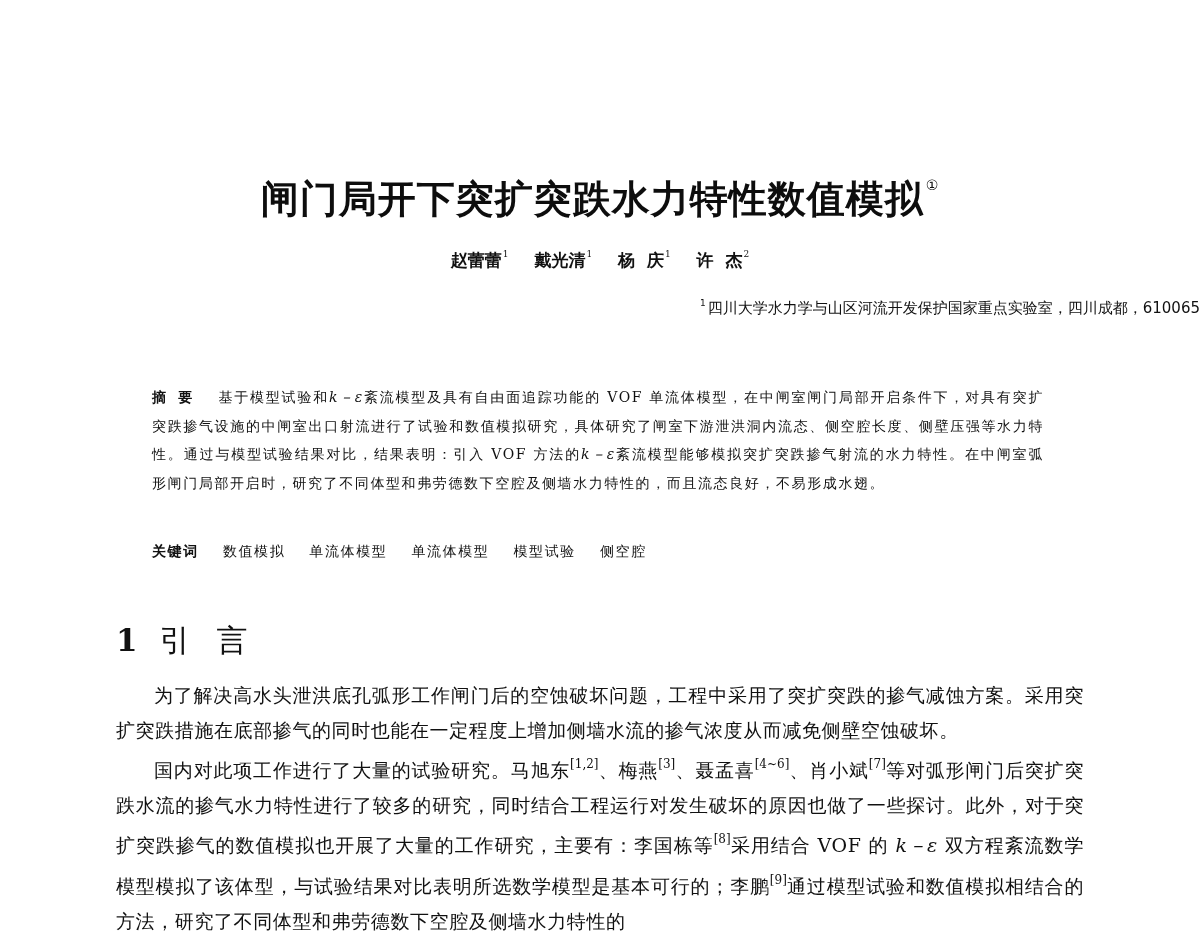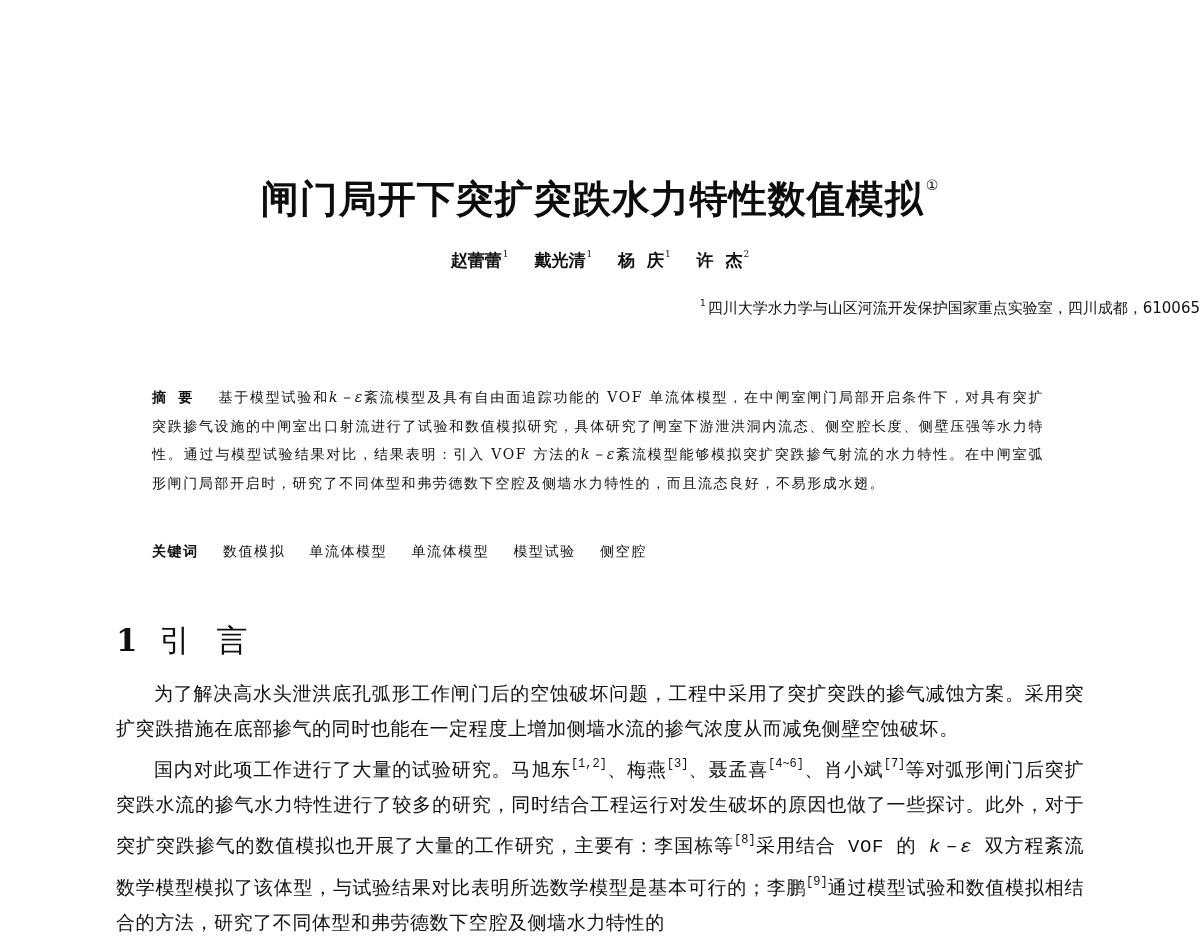--- a/index.html
+++ b/index.html
@@ -51,21 +51,20 @@
     position: absolute; left: 116px; top: 620px;
     font-size: 31px; line-height: 40px;
   }
   .section-heading .num { font-weight: bold; margin-right: 22px; }
   .section-heading .txt { letter-spacing: 26px; }
 
   .body {
     position: absolute; left: 116px; width: 968px; top: 678px;
     font-size: 19px; line-height: 34.6px; text-align: justify;
     letter-spacing: 0.6px;
-    font-family: Liberation Mono, monospace;
   }
   .body p { margin: 0; text-indent: 2em; }
   .body sup { font-size: 12px; vertical-align: 9px; letter-spacing: 0; }
   .body em { font-style: italic; }
 </style>
 </head>
 <body>
 
 <div class="page">
 

